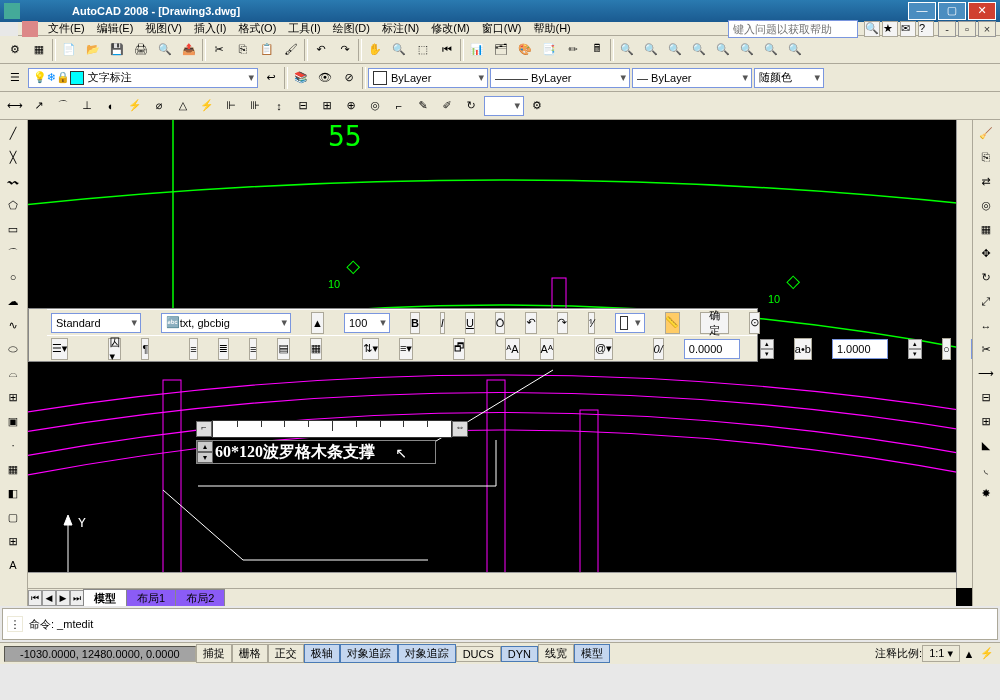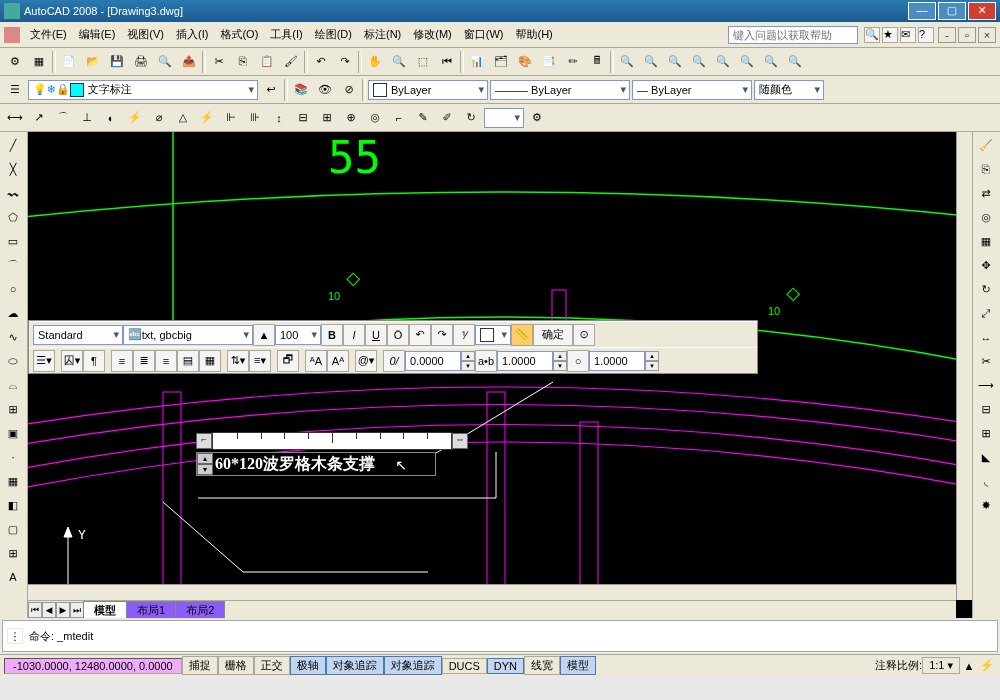--- a/index.html
+++ b/index.html
@@ -1,42 +1,42 @@
 <!DOCTYPE html>
 <html><head>
 <meta charset="utf-8">
 <style>
 * { margin: 0; padding: 0; box-sizing: border-box; font-family: "Microsoft YaHei", Tahoma, sans-serif; font-size: 11px; }
 body { width: 1000px; height: 700px; background: #e8e8e8; overflow: hidden; position: relative; }
 .titlebar { height: 22px; background: linear-gradient(#2a7ab0, #1a5a90); color: #fff; display: flex; align-items: center; padding: 0 4px; }
 .titlebar-icon { width: 16px; height: 16px; background: #4a9; margin-right: 4px; }
-.titlebar-text { flex: 1; font-weight: normal; }
+.titlebar-text { flex: 1; font-weight: bold; margin-left: 48px; }
 .winbtns { display: flex; gap: 2px; }
 .winbtn { width: 28px; height: 18px; background: #4a8dc0; border: 1px solid #fff; text-align: center; line-height: 15px; cursor: pointer; color:#fff; }
 .winbtn.close { background: #d04030; }
-.menubar { height: 26px; background: #ece9d8; display: flex; align-items: center; padding: 0 4px; border-bottom: 1px solid #aca899; }
+.menubar { height: 14px; background: #ece9d8; display: flex; align-items: center; padding: 0 4px; border-bottom: 1px solid #aca899; margin-left: 18px; }
 .menubar-icon { width: 16px; height: 16px; background: #d88; margin-right: 4px; }
 .menuitem { padding: 2px 6px; cursor: pointer; }
 .help-search { margin-left: auto; width: 130px; height: 18px; border: 1px solid #7a96df; padding: 0 4px; color: #888; }
 .menu-icons { display: flex; gap: 2px; margin-left: 6px; }
 .mi { width: 16px; height: 16px; border: 1px solid #aca899; background: #f4f4f4; }
 .toolbar-row { height: 28px; background: #ece9d8; display: flex; align-items: center; padding: 2px 4px; border-bottom: 1px solid #aca899; gap: 2px; }
 .tb-sep { width: 4px; height: 22px; border-left: 1px solid #aca899; border-right: 1px solid #fff; }
 .tb-btn { width: 22px; height: 22px; border: 1px solid #ece9d8; display: flex; align-items: center; justify-content: center; cursor: pointer; }
 .tb-combo { height: 20px; border: 1px solid #7a96df; padding: 0 16px 0 4px; background: #fff; display: flex; align-items: center; min-width: 100px; position:relative; }
 .tb-combo::after { content:"▾"; position:absolute; right:3px; color:#555; }
 .color-swatch { width: 14px; height: 14px; border: 1px solid #333; display: inline-block; }
 .main-area { position: relative; height: 486px; display: flex; }
 .left-toolbar, .right-toolbar { width: 28px; background: #ece9d8; display: flex; flex-direction: column; padding: 2px; gap: 2px; border-right: 1px solid #aca899; }
 .right-toolbar { border-right: none; border-left: 1px solid #aca899; }
 .canvas-wrap { flex: 1; position: relative; background: #000; overflow: hidden; }
 .drawing-text { position: absolute; color: #0f0; font-family: monospace; }
 .text-format-bar { position: absolute; left: 0; top: 188px; width: 730px; background: #ece9d8; border: 1px solid #888; z-index: 10; }
 .tf-title { height: 18px; background: linear-gradient(#4a7ab5, #1a4a85); color: #fff; padding: 1px 6px; font-weight: bold; }
-.tf-row { height: 26px; display: flex; align-items: center; gap: 0; padding: 2px 4px; border-top: 1px solid #fff; }
+.tf-row { height: 26px; display: flex; align-items: center; gap: 20px; padding: 2px 4px; border-top: 1px solid #fff; margin-left: 18px; }
 .tf-btn { width: 22px; height: 22px; border: 1px solid #aca899; display: flex; align-items: center; justify-content: center; background: #f4f4f4; cursor: pointer; }
 .tf-combo { height: 20px; border: 1px solid #7a96df; padding: 0 16px 0 4px; background: #fff; min-width: 70px; position:relative; display:flex; align-items:center;}
 .tf-combo::after{content:"▾"; position:absolute; right:3px; color:#555;}
 .tf-input { width: 56px; height: 20px; border: 1px solid #7a96df; padding: 0 4px; }
 .tf-spinner { display:flex; flex-direction:column; }
 .tf-spin { width:14px; height:10px; border:1px solid #999; background:#eee; font-size:7px; text-align:center; line-height:8px;}
 .ruler-box { position: absolute; left: 168px; top: 300px; z-index: 9; }
 .ruler { width: 240px; height: 18px; background: #fff; border: 1px solid #333; display:flex; align-items:center; position:relative; }
 .ruler-mark { position:absolute; top:0; width:1px; height:6px; background:#333; }
 .ruler-harrow { width:16px; height:16px; background:#ddd; border:1px solid #666; text-align:center; font-size:9px; }
@@ -45,21 +45,21 @@
 .mtext-edit .sp { flex:1; border:1px solid #666; text-align:center; font-size:8px; }
 .mtext-edit .txt { flex:1; color:#fff; font-size:16px; font-family:"SimSun",serif; padding:0 2px; position:relative;font-weight:bold; }
 .cursor-arrow { position:absolute; right:28px; top:4px; color:#fff; font-size:14px; }
 .canvas-drawing-text { position:absolute; color:#fff; font-size:16px; font-family:"SimSun",serif; }
 .tabs-row { height: 18px; background: #ece9d8; display: flex; align-items: center; border-top: 1px solid #aca899; }
 .tab-nav { width:14px; height:16px; border:1px solid #999; background:#eee; text-align:center; font-size:9px; line-height:14px; }
 .tab { padding: 1px 10px; border: 1px solid #888; border-bottom:none; background: #8b5cf6; margin-left:-1px; cursor:pointer; }
 .tab.active { background: #fff; font-weight:bold; }
 .command-area { height: 32px; background: #fff; border: 1px solid #aca899; display:flex; align-items:center; padding: 0 4px; margin: 2px; }
 .status-bar { height: 22px; background: #ece9d8; display: flex; align-items: center; padding: 0 4px; border-top: 1px solid #aca899; gap:0; }
-.status-coord { border:1px inset #aca899; padding:1px 8px; background:#f0abfc; }
+.status-coord { border:1px inset #aca899; padding:1px 15px; background:#a3a3a3; }
 .status-btn { border:1px solid #aca899; padding:1px 6px; background:#ece9d8; cursor:pointer; }
 .status-btn.active { background:#c4d6ef; border-color:#4a7ab5; }
 .scrollbar-v { position:absolute; right:0; top:0; bottom:18px; width:16px; background:#ece9d8; border-left:1px solid #999; }
 .scrollbar-h { position:absolute; left:0; right:16px; bottom:0; height:16px; background:#ece9d8; border-top:1px solid #999; }
 
 .svg-layer { position:absolute; inset:0; }
 </style>
 </head>
 <body>
 
@@ -244,21 +244,21 @@
       <line x1="468" y1="366" x2="468" y2="320" stroke="#fff"></line>
 
       <g stroke="#fff" fill="none">
         <line x1="40" y1="460" x2="40" y2="400"></line>
           <polygon points="40,395 36,405 44,405" fill="#fff"></polygon>
         <line x1="40" y1="460" x2="100" y2="460"></line>
           <polygon points="105,460 95,456 95,464" fill="#fff"></polygon>
         <rect x="36" y="456" width="8" height="8"></rect>
       </g>
     </svg>
-    <div class="drawing-text" style="left:300px;top:0px;font-size:44px">55</div>
+    <div class="drawing-text" style="left:300px;top:0px;font-size:28px">55</div>
     <div class="drawing-text" style="left:300px;top:135px;font-size:36px"><span>10</span><span style="font-size:18px;position:relative;top:-16px;left:6px">◇</span></div>
     <div class="drawing-text" style="left:740px;top:150px;font-size:36px"><span>10</span><span style="font-size:18px;position:relative;top:-16px;left:6px">◇</span></div>
     <div class="drawing-text" style="left:50px;top:395px;color:#fff;font-size:13px">Y</div>
     <div class="drawing-text" style="left:108px;top:453px;color:#fff;font-size:13px">X</div>
 
     <div class="scrollbar-v"></div>
     <div class="scrollbar-h" style="bottom:18px"></div>
 
     <div class="text-format-bar">
       <div class="tf-row">

